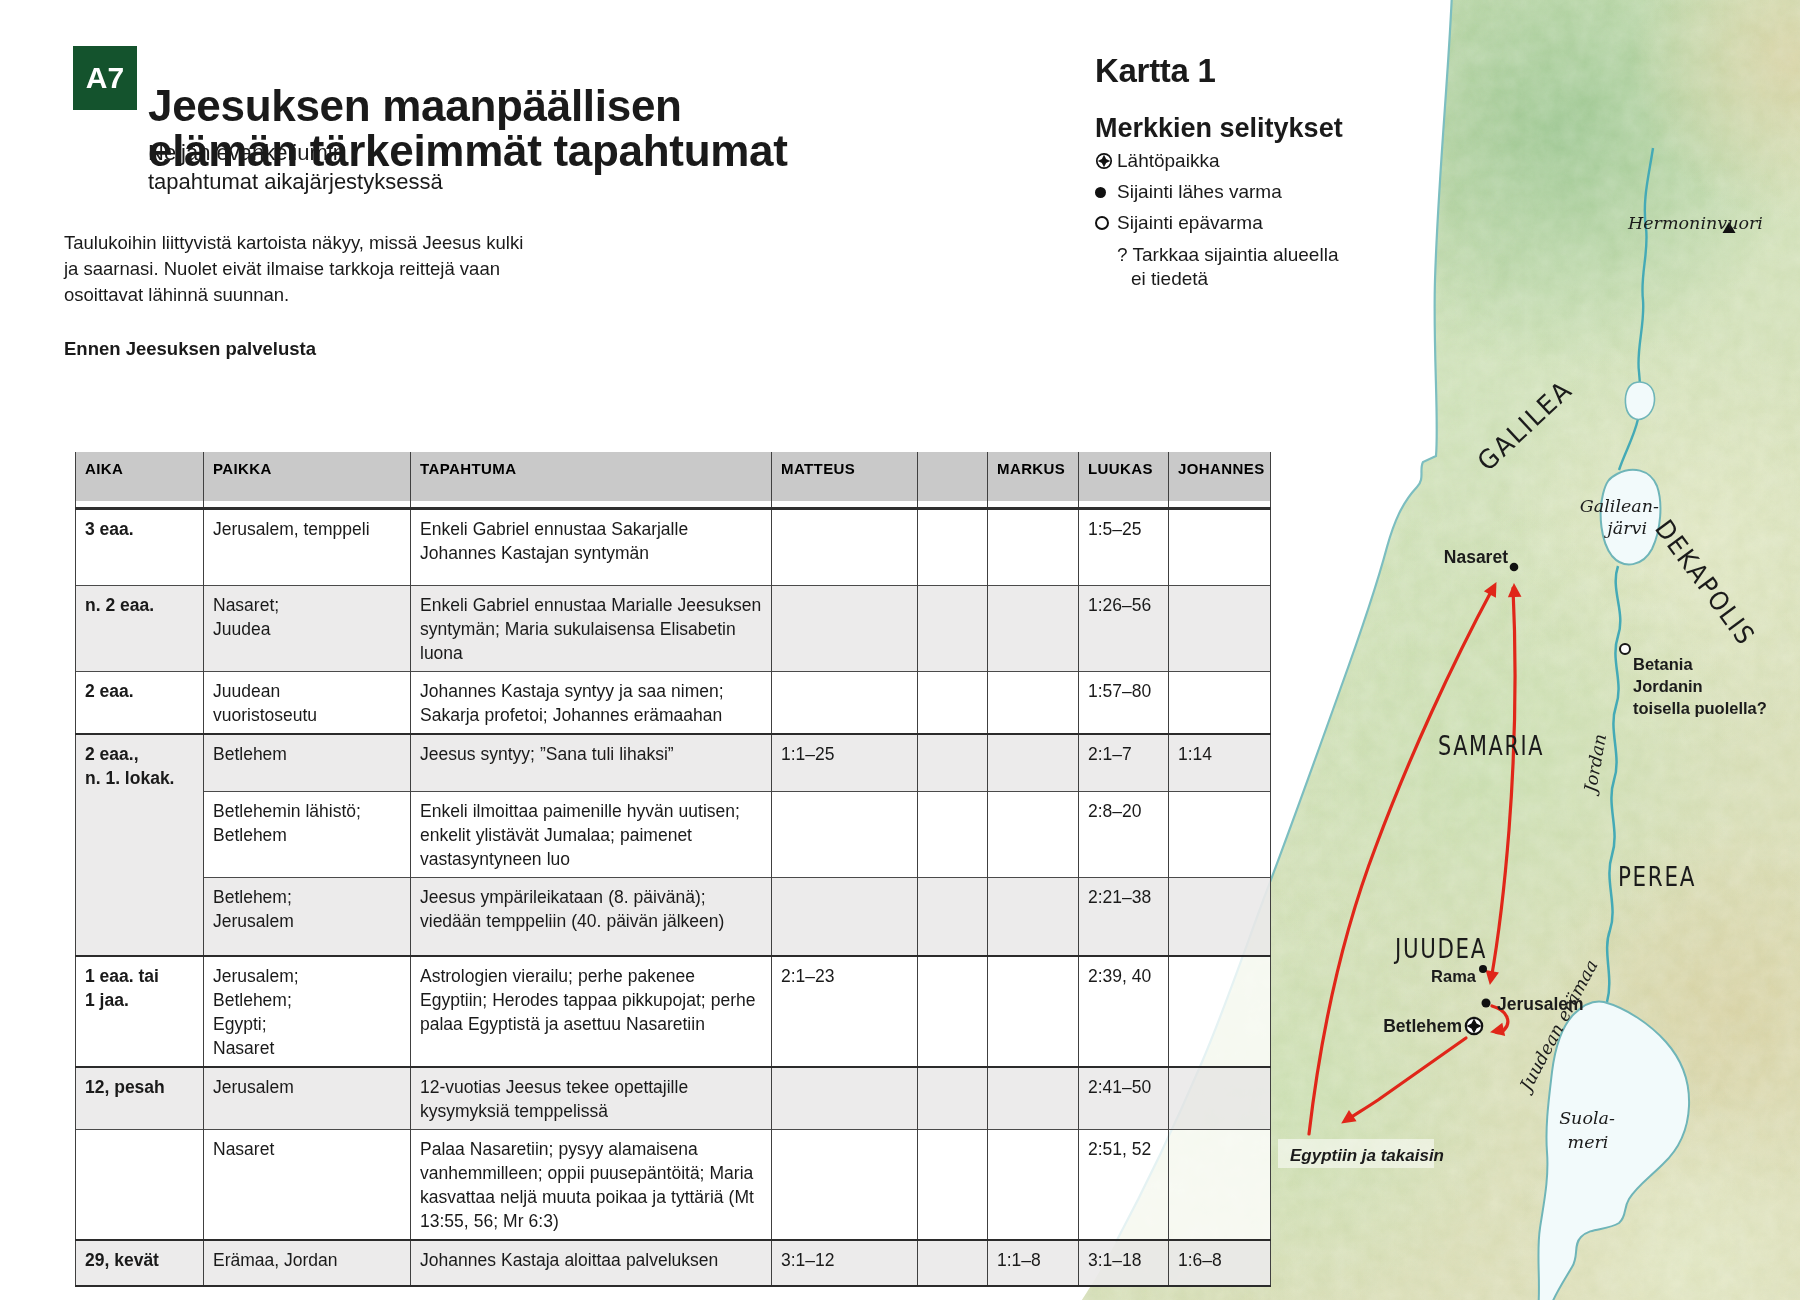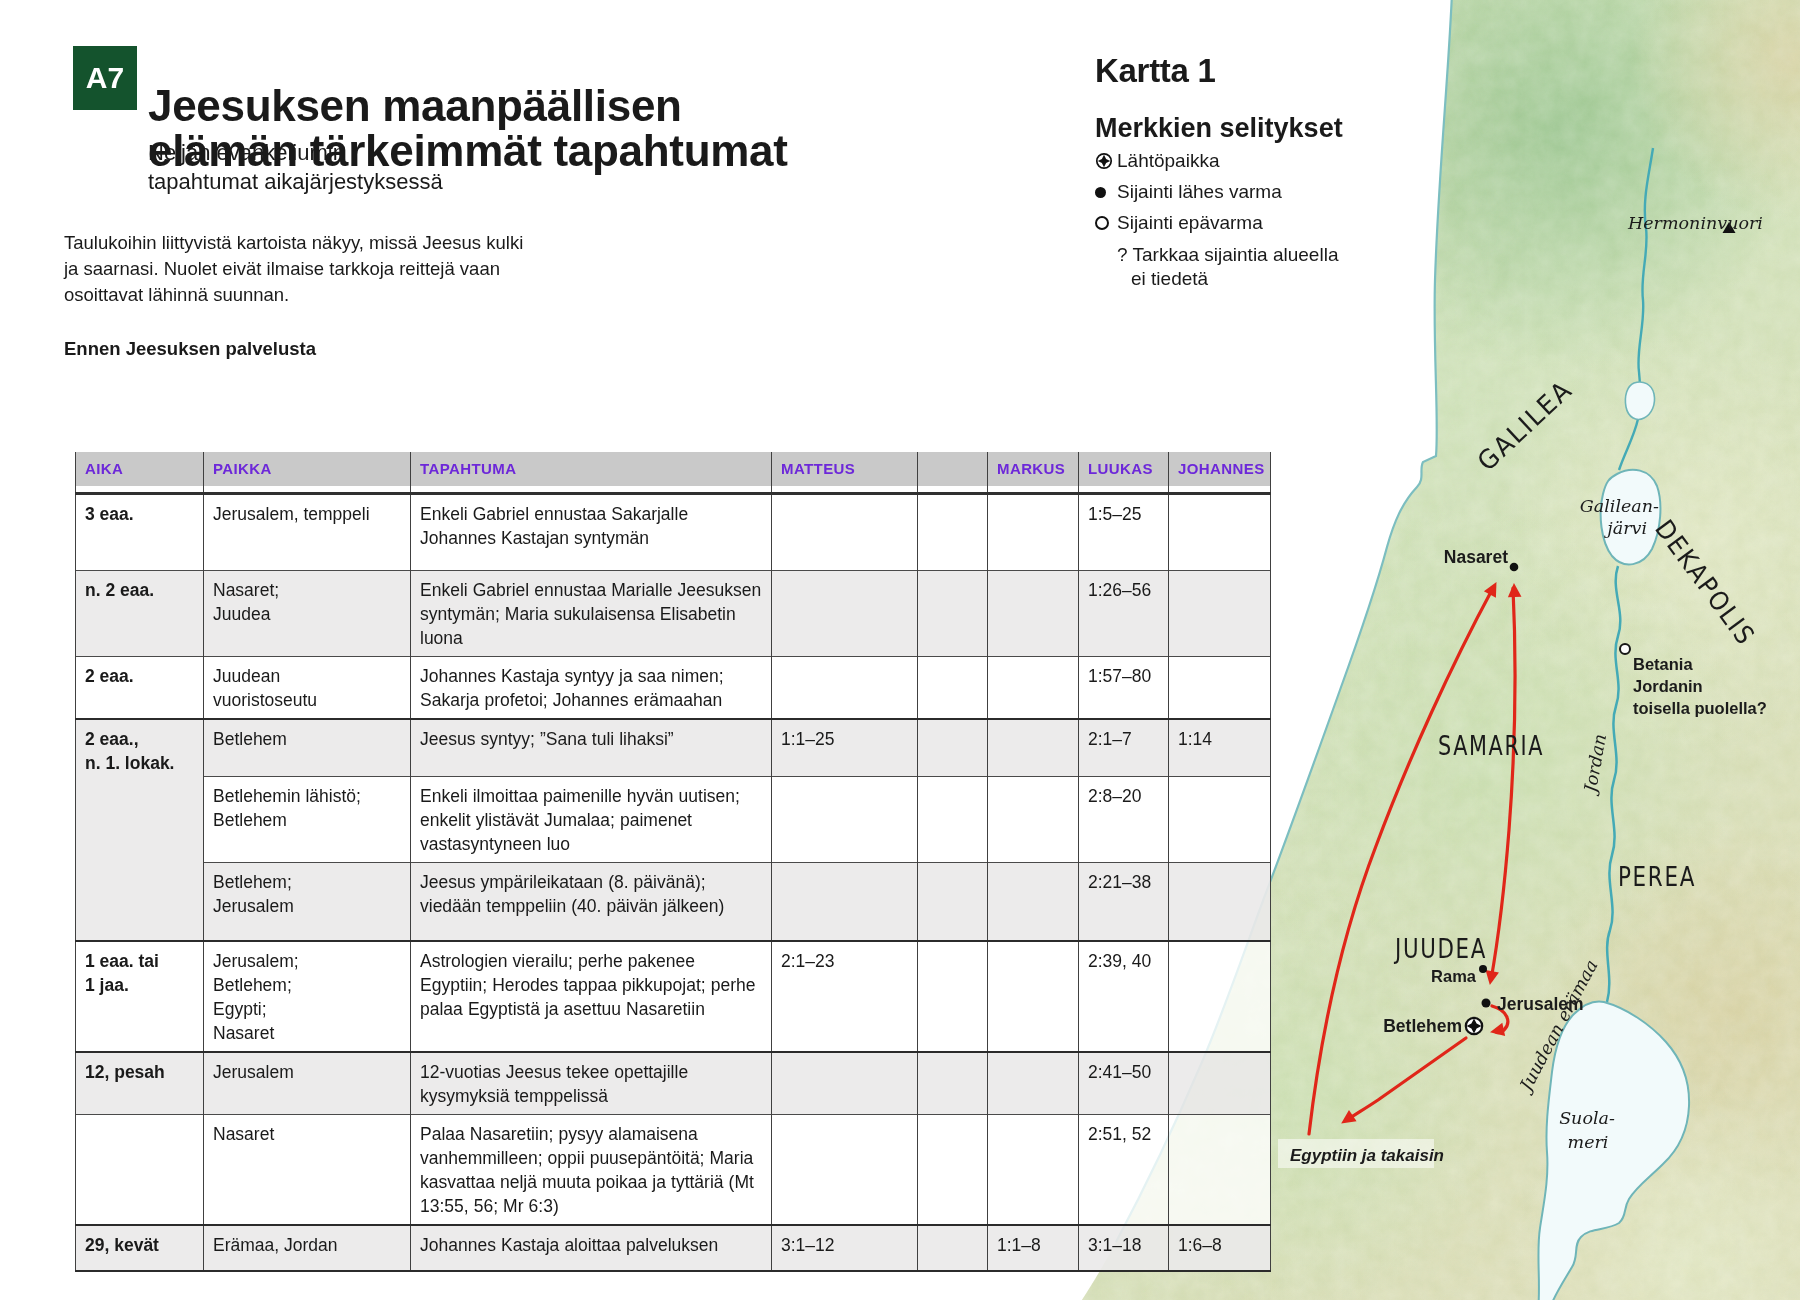--- a/index.html
+++ b/index.html
@@ -23,21 +23,21 @@
   .leg-icon{width:22px;display:flex;justify-content:flex-start;align-items:center;flex:0 0 22px;}
   .dot{width:11px;height:11px;border-radius:50%;background:#111;}
   .ring{width:10px;height:10px;border-radius:50%;border:2px solid #111;background:#fff;}
   #legend-note{margin-left:22px;line-height:24px;}
   #legend-note .n2{margin-left:14px;}
 
   
   #event-table{left:75px;top:452px;}
   table{border-collapse:collapse;table-layout:fixed;width:1195px;font-size:17.5px;line-height:24px;}
   th{background:#c9c9c9;font-size:15px;font-weight:bold;letter-spacing:.4px;text-align:left;
-     padding:5px 8px 5px 9px;height:22px;border-left:1.5px solid #404040;border-right:1.5px solid #404040;color:#6d28d9;}
+     padding:5px 8px 20px 9px;height:22px;border-left:1.5px solid #404040;border-right:1.5px solid #404040;color:#000000;}
   td{vertical-align:top;padding:7px 8px 6px 9px;border-left:1.5px solid #404040;border-right:1.5px solid #404040;
      border-top:1px solid #4a4a4a;}
   tr.spacer td{height:6px;padding:0;border-top:none;border-bottom:3px solid #303030;background:#fff;}
   tr.grp > td{border-top:2.5px solid #2b2b2b;}
   tr.last > td{border-bottom:2.5px solid #2b2b2b;}
   tr.w  > td{background:rgba(255,255,255,.80);}
   tr.g  > td{background:rgba(234,233,233,.92);}
   td.aika{font-weight:bold;}
   .cw{word-spacing:.2px;}
 

